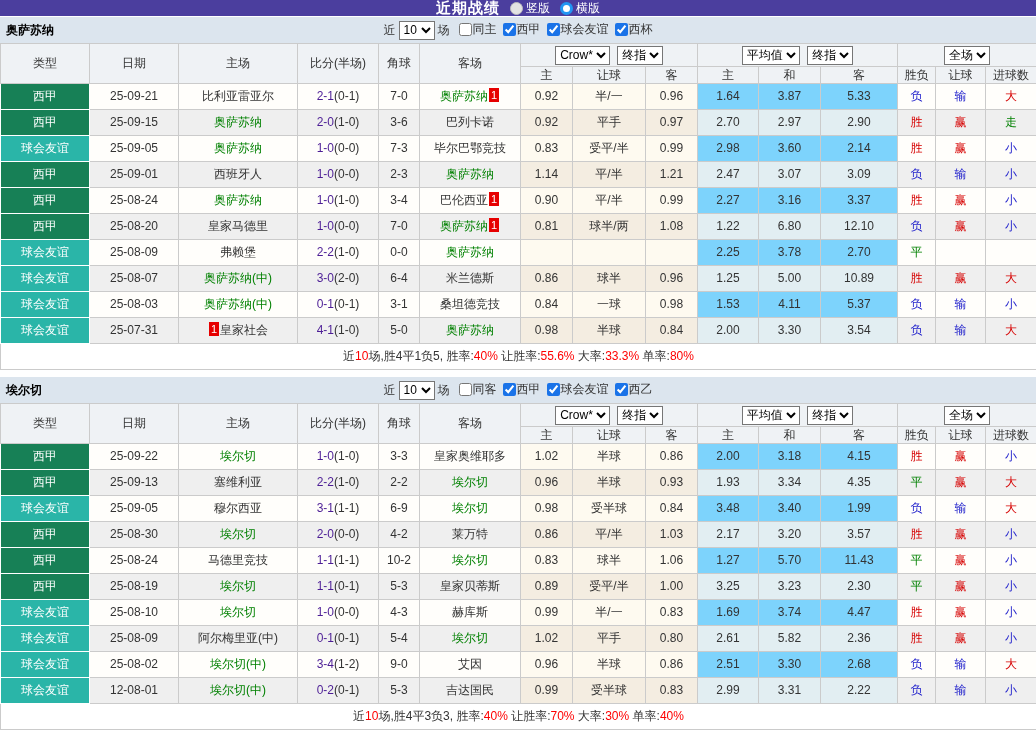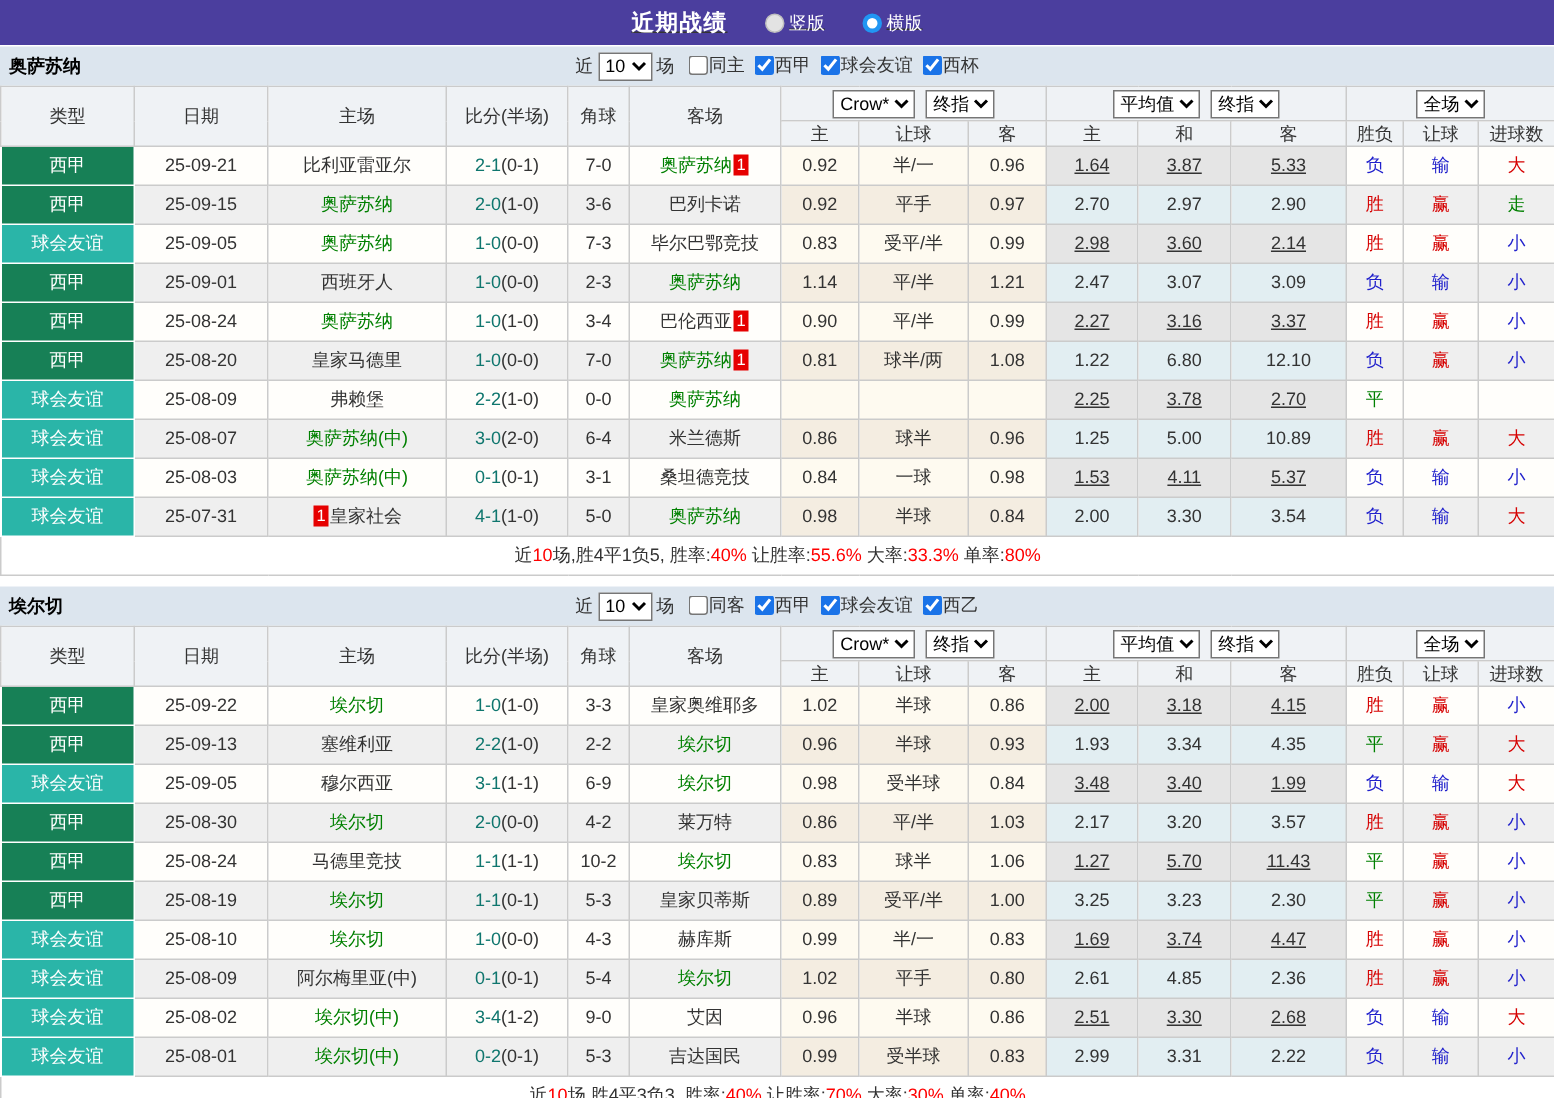--- a/index.html
+++ b/index.html
@@ -1,17 +1,17 @@
 <!DOCTYPE html>
 <html><head>
 <meta charset="utf-8">
 <style>
   html,body{margin:0;padding:0;background:#fff;}
   body{width:1036px;font-family:"Liberation Sans","DejaVu Sans",sans-serif;font-size:12px;color:#333;}
-  .topbar{height:30px;background:#4B3E9E;display:flex;align-items:center;justify-content:center;gap:25px;text-decoration:underline;}
+  .topbar{height:16px;background:#4B3E9E;display:flex;align-items:center;justify-content:center;gap:10px;}
   .topbar .title{color:#fff;font-weight:bold;font-size:15px;letter-spacing:1px;}
   .radio{display:inline-block;width:13px;height:13px;border-radius:50%;vertical-align:middle;box-sizing:border-box;}
   .radio.off{background:#E3E3E3;border:1px solid #BFBFBF;}
   .radio.on{background:#fff;border:3px solid #2196F3;}
   .radio-label{color:#fff;font-size:12px;margin-left:3px;vertical-align:middle;}
   .ctrl{height:26px;background:#DCE5EE;position:relative;display:flex;align-items:center;justify-content:center;border-top:1px solid #fff;}
   .ctrl .team-name{position:absolute;left:6px;color:#000;font-weight:bold;}
   .ctrl-center{display:flex;align-items:center;gap:3px;}
   select{font-size:12px;height:19px;background:#fff;border:1px solid #767676;font-family:"Liberation Sans","DejaVu Sans",sans-serif;}
   input[type=checkbox]{width:13px;height:13px;margin:0 1px 0 6px;accent-color:#1a73e8;vertical-align:middle;}
@@ -19,24 +19,24 @@
   table{border-collapse:collapse;table-layout:fixed;width:1036px;padding-left:32px;}
   th,td{border:1px solid #CBCBCB;text-align:center;padding:0;overflow:hidden;white-space:nowrap;font-weight:normal;}
   thead th{background:#EFF2F5;color:#333;}
   tr.h1 th{height:22px;}
   tr.h2 th{height:16px;line-height:16px;}
   tbody td{height:25px;line-height:25px;background:#FFFEFB;}
   tbody tr.even td{background:#EFEFEF;}
   tbody td.type{color:#fff;border-color:#fff;}
   tbody tr.odd td.ah{background:#FEFAF0;}
   tbody tr.even td.ah{background:#F4EDE1;}
-  tbody tr.odd td.eu{background:#e5e5e5;text-decoration:underline;}
+  tbody tr.odd td.eu{background:#7dd3fc;}
   tbody tr.even td.eu{background:#E2EEF2;}
   tfoot td{height:25px;line-height:25px;background:#fff;color:#333;margin-left:17px;}
-  .sc{color:#0f766e;}
+  .sc{color:#4c1d95;}
   .half{color:#333;}
   .focal{color:#008000;}
   .badge{display:inline-block;background:#E60000;color:#fff;font-size:11px;line-height:14px;height:14px;padding:0 2px;margin:0 1px;vertical-align:1px;}
   .r{color:#D60000;}
   .b{color:#2222CC;}
   .g{color:#008000;}
   .red{color:#FF0000;}
   .sec2{margin-top:6px;}
   .grp select{margin:0 2px;text-align:right;}
 </style>
@@ -501,21 +501,21 @@
           <td class="type" style="background: rgb(42, 181, 168);">球会友谊</td>
           <td>25-08-09</td>
           <td><span class="">阿尔梅里亚(中)</span></td>
           <td><span class="sc">0-1</span><span class="half">(0-1)</span></td>
           <td>5-4</td>
           <td><span class="focal">埃尔切</span></td>
           <td class="ah">1.02</td>
           <td class="ah">平手</td>
           <td class="ah">0.80</td>
           <td class="eu">2.61</td>
-          <td class="eu">4.85</td>
+          <td class="eu">5.82</td>
           <td class="eu">2.36</td>
           <td class="r">胜</td>
           <td class="r">赢</td>
           <td class="b">小</td>
         </tr>
         <tr class="odd">
           <td class="type" style="background: rgb(42, 181, 168);">球会友谊</td>
           <td>25-08-02</td>
           <td><span class="focal">埃尔切(中)</span></td>
           <td><span class="sc">3-4</span><span class="half">(1-2)</span></td>
@@ -526,21 +526,21 @@
           <td class="ah">0.86</td>
           <td class="eu">2.51</td>
           <td class="eu">3.30</td>
           <td class="eu">2.68</td>
           <td class="b">负</td>
           <td class="b">输</td>
           <td class="r">大</td>
         </tr>
         <tr class="even">
           <td class="type" style="background: rgb(42, 181, 168);">球会友谊</td>
-          <td>25-08-01</td>
+          <td>12-08-01</td>
           <td><span class="focal">埃尔切(中)</span></td>
           <td><span class="sc">0-2</span><span class="half">(0-1)</span></td>
           <td>5-3</td>
           <td><span class="">吉达国民</span></td>
           <td class="ah">0.99</td>
           <td class="ah">受半球</td>
           <td class="ah">0.83</td>
           <td class="eu">2.99</td>
           <td class="eu">3.31</td>
           <td class="eu">2.22</td>

